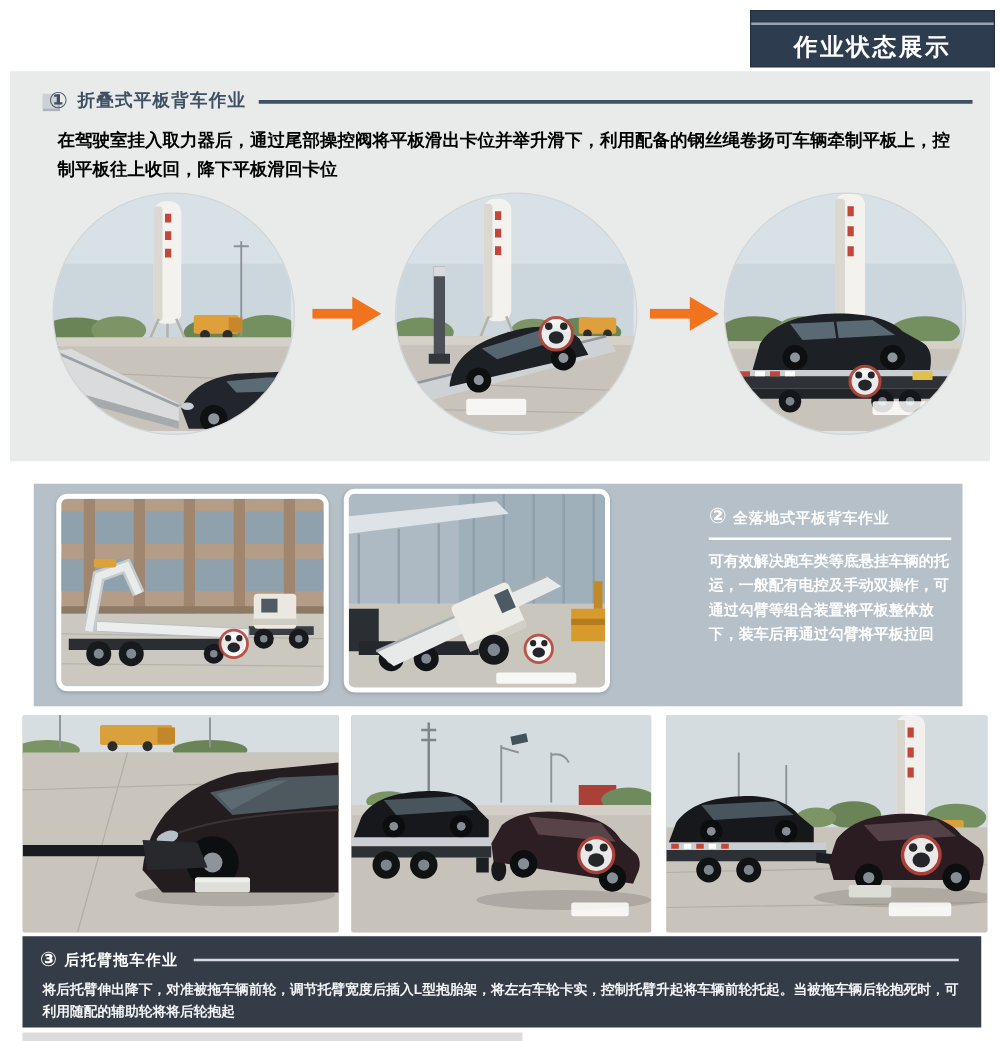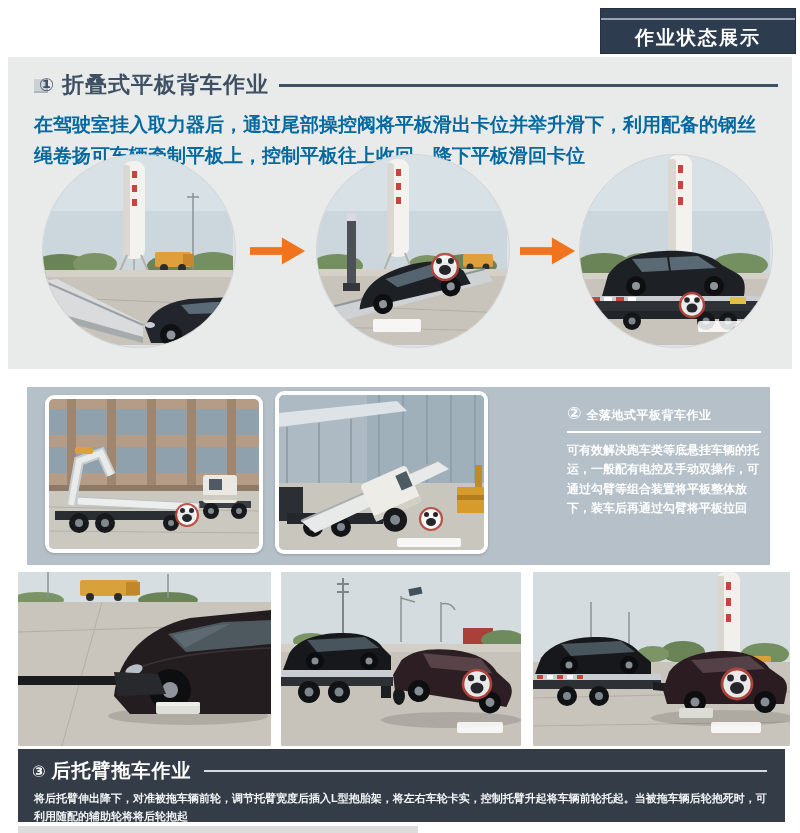--- a/index.html
+++ b/index.html
@@ -13,23 +13,23 @@
   .header-title{position:absolute;left:0;top:16px;width:100%;text-align:center;
                 color:#ffffff;font-size:19px;font-weight:bold;letter-spacing:2px;}
 
   
   .panel1{position:absolute;left:8px;top:57px;width:784px;height:312px;background:#e9eaea;}
   .titlerow{display:flex;align-items:center;padding:13px 10px 0 26px;}
   .num-badge{position:relative;width:24px;height:22px;flex:0 0 auto;}
   .num-badge .sq{position:absolute;left:0;top:5px;width:14px;height:14px;background:#ccd1d5;
                  box-shadow:inset -2px -2px 0 #aeb4ba;}
   .num-badge .ch{position:absolute;left:5px;top:0;font-size:18px;font-weight:bold;color:#3e5064;}
-  .s1-title{margin:0 10px 0 4px;font-size:22px;font-weight:bold;color:#3e5064;letter-spacing:1px;}
+  .s1-title{margin:0 10px 0 4px;font-size:14px;font-weight:bold;color:#3e5064;letter-spacing:1px;}
   .rule-dark{flex:1;height:3px;background:#3e5064;margin-right:4px;}
-  .s1-body{margin:9px 24px 0 26px;font-size:19px;line-height:1.65;font-weight:bold;color:#0369a1;}
+  .s1-body{margin:9px 24px 0 38px;font-size:14px;line-height:1.65;font-weight:bold;color:#000000;}
 
   .circle{position:absolute;width:192px;height:192px;border-radius:50%;overflow:hidden;
           border:1px solid #d2d5d6;background:#dfe5e8;top:97px;}
   .c1{left:34px}.c2{left:308px}.c3{left:571px}
   .step-arrow{position:absolute;top:177px;width:58px;height:34px;}
   .a1{left:241px}.a2{left:511px}
 
   
   .panel2{position:absolute;left:27px;top:387px;width:743px;height:178px;background:#b5c0c9;}
   .photo-framed{position:absolute;border:4px solid #ffffff;border-radius:9px;overflow:hidden;
@@ -45,21 +45,21 @@
 
   
   .photo-plain{position:absolute;top:572px;height:174px;overflow:hidden;border-radius:2px;background:#c9c5bc;}
   .p31{left:18px;width:253px;}
   .p32{left:281px;width:240px;}
   .p33{left:533px;width:257px;}
   .panel3{position:absolute;left:18px;top:749px;width:767px;height:73px;background:#343c47;
           box-sizing:border-box;padding:9px 14px 0 14px;}
   .s3-titlerow{display:flex;align-items:center;}
   .s3-num{color:#fff;font-size:16px;font-weight:bold;margin-right:6px;}
-  .s3-title{margin:0;color:#fff;font-size:19px;font-weight:bold;letter-spacing:1px;}
+  .s3-title{margin:0;color:#fff;font-size:12px;font-weight:bold;letter-spacing:1px;}
   .rule-light{flex:1;height:2px;background:#d5dae0;margin:0 4px 0 12px;}
   .s3-body{margin:6px 2px 0 2px;color:#f2f4f6;font-size:11px;line-height:1.6;font-weight:bold;}
   .bottom-strip{position:absolute;left:18px;top:826px;width:400px;height:7px;background:#dcdcdc;}
   svg{display:block}
 </style>
 </head>
 <body>
 
 <div class="page">
 

